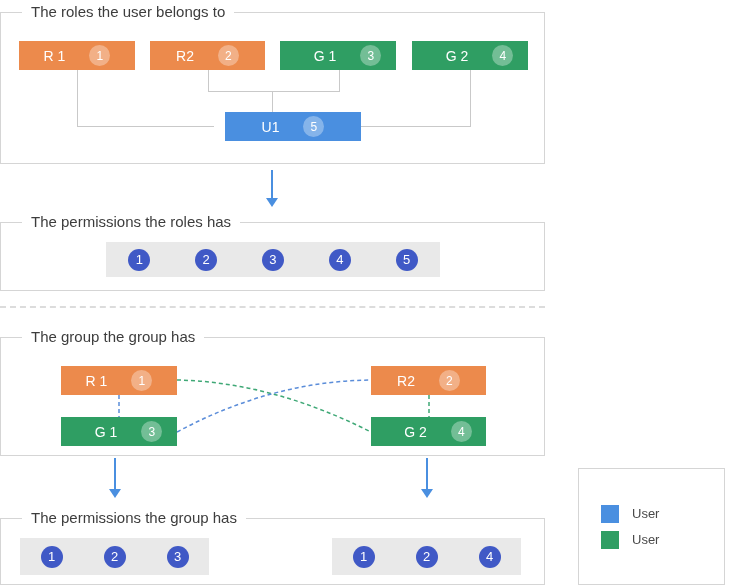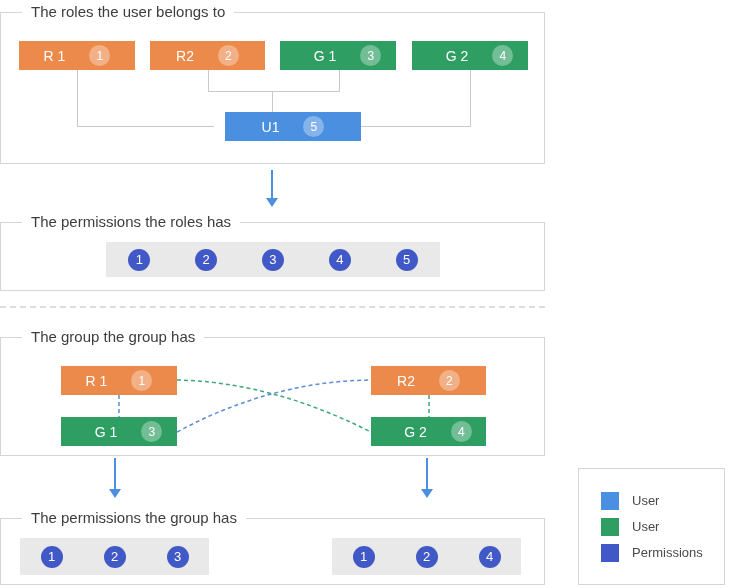--- a/index.html
+++ b/index.html
@@ -179,19 +179,15 @@
 
   <div id="legend">
     <div class="legend-row">
       <span class="swatch sw-user"></span>
       <span class="legend-label">User</span>
     </div>
     <div class="legend-row">
       <span class="swatch sw-group"></span>
       <span class="legend-label">User</span>
     </div>
-    <div class="legend-row">
-      <span class="swatch sw-perm"></span>
-      <span class="legend-label">Permissions</span>
-    </div>
   </div>
 
 </div>
 
 </body></html>

